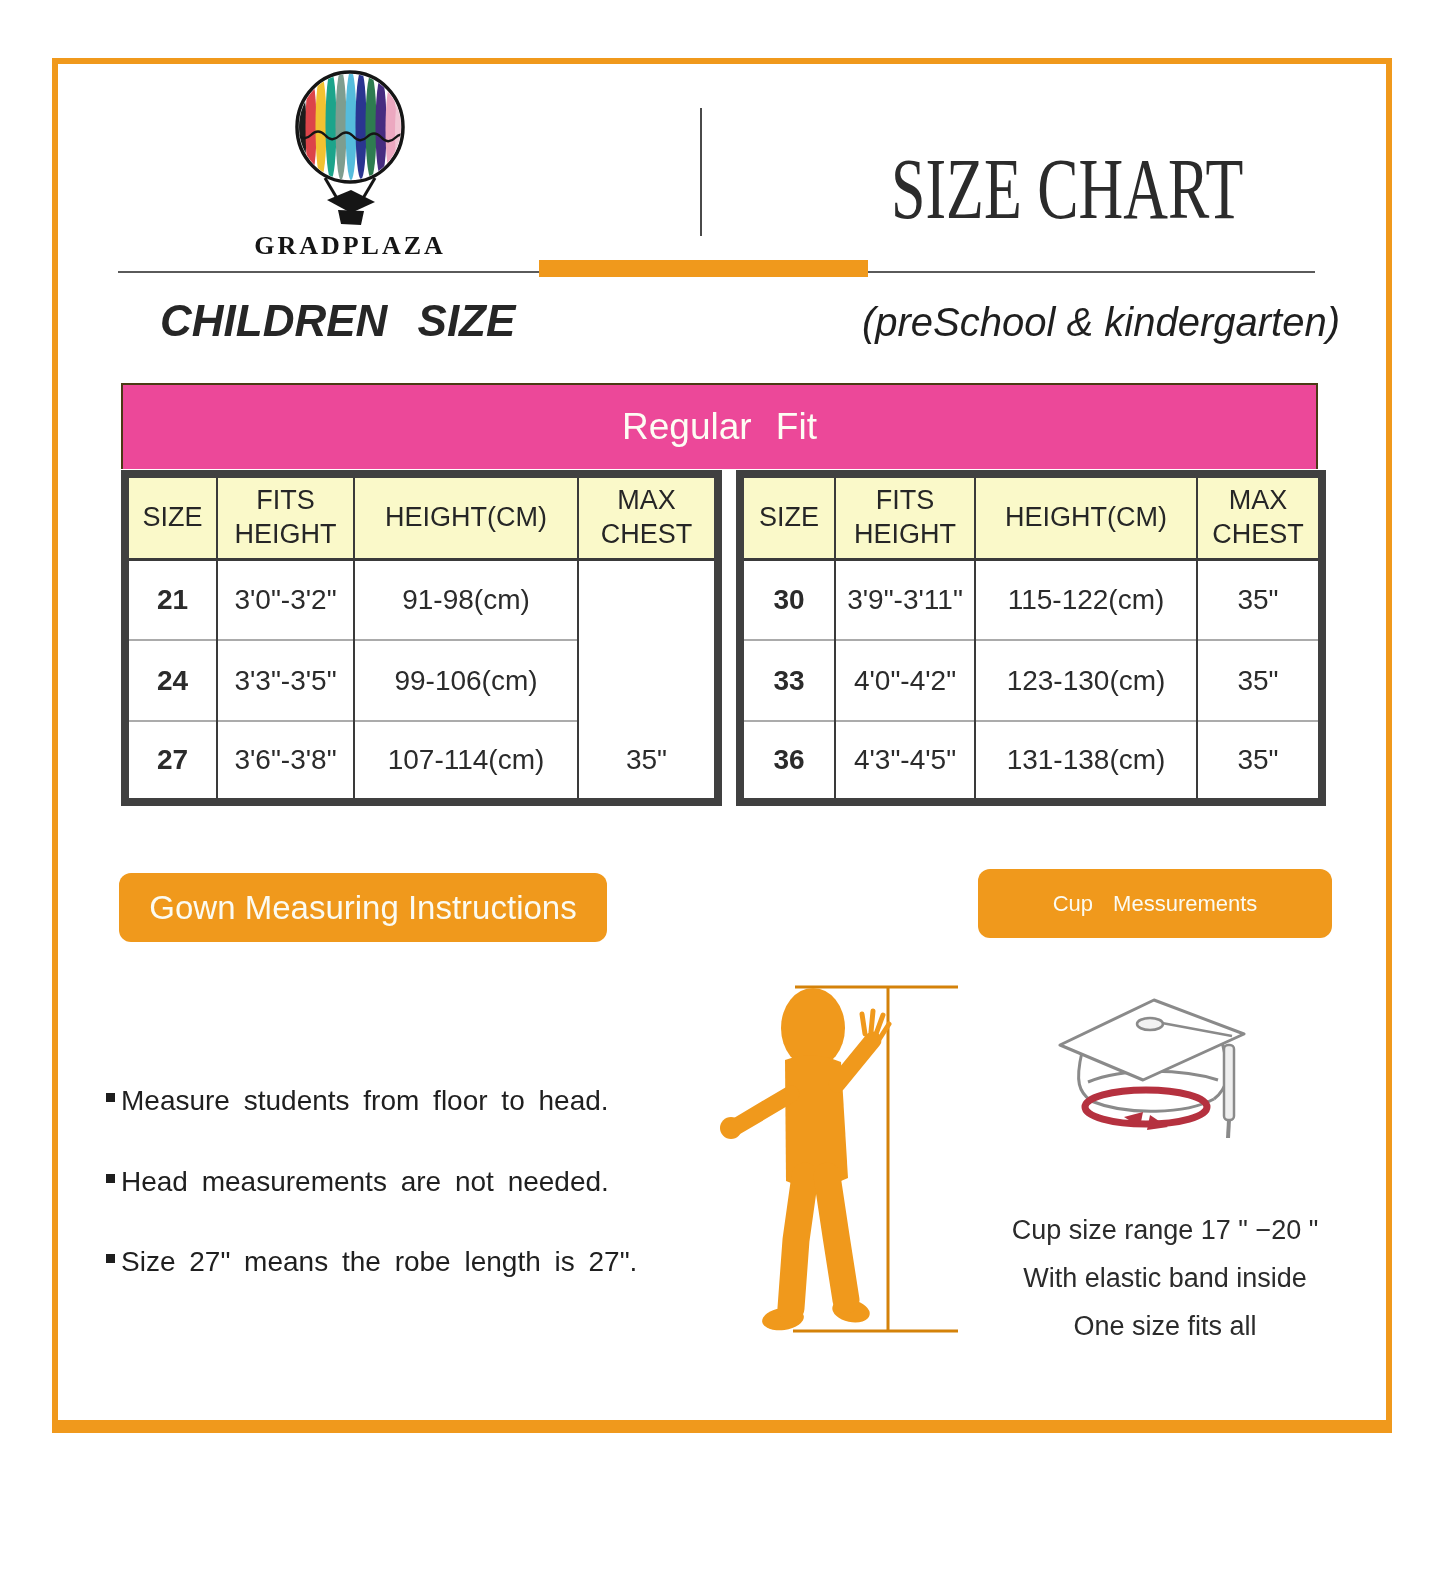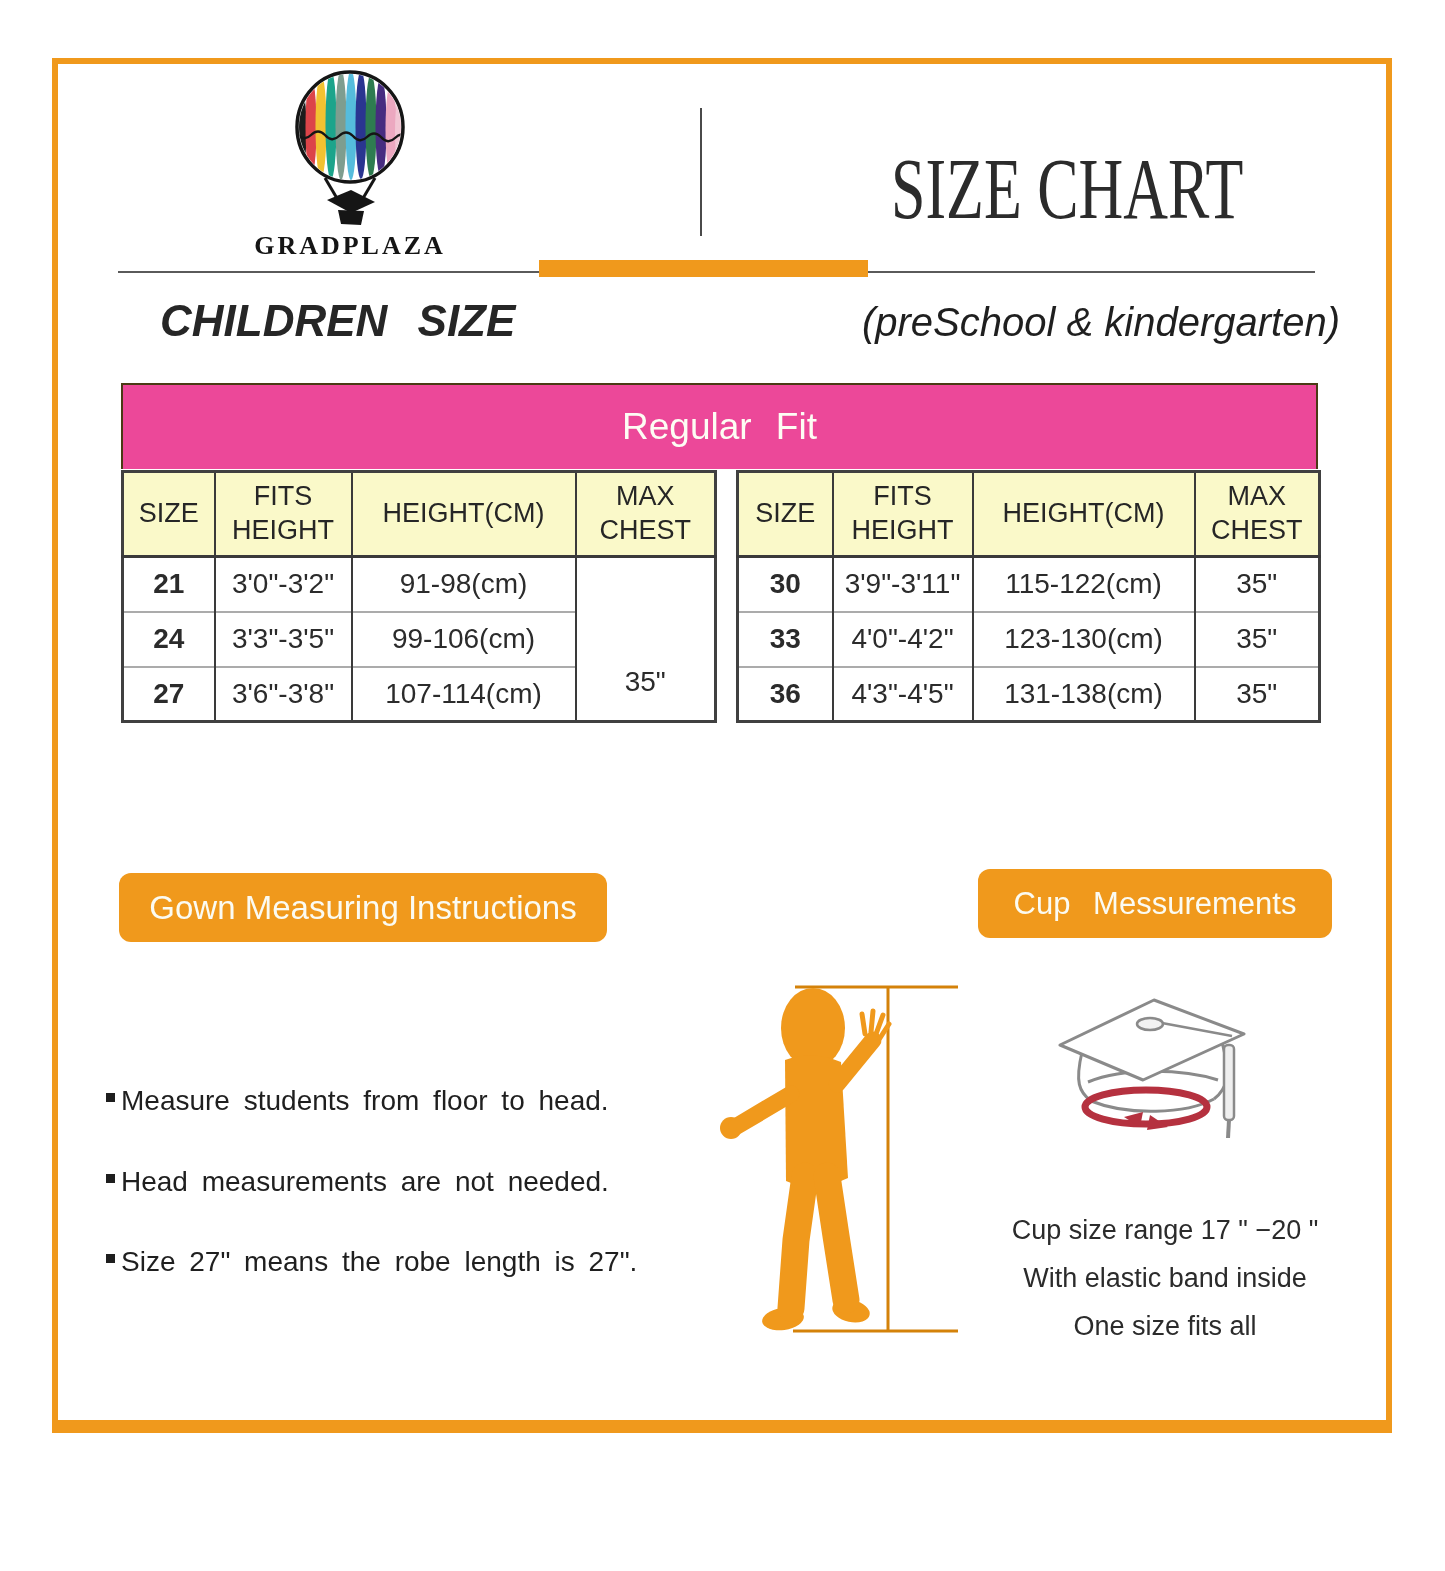--- a/index.html
+++ b/index.html
@@ -28,38 +28,38 @@
   .subtitle .note{font-size:40px;font-style:italic;color:#1f1f1f;}
 
   
   .fit-banner{left:121px;top:383px;width:1197px;height:86px;box-sizing:border-box;
               background:#ec4899;border:2px solid #4a3a14;border-bottom:none;
               display:flex;align-items:center;justify-content:center;
               color:#fdfdf4;font-size:37px;word-spacing:14px;}
 
   
   table.size-table{position:absolute;top:470px;border-collapse:collapse;table-layout:fixed;
-                   background:#fff;border:3px solid #404040;}
+                   background:#fff;border:8px solid #404040;}
   table.size-table th{background:#FAF9C9;border:2px solid #3a3a3a;font-weight:normal;
                       font-size:27px;line-height:1.25;text-align:center;color:#262626;}
   table.size-table thead tr{height:85px;}
-  table.size-table tbody tr{height:55px;padding-left:24px;}
+  table.size-table tbody tr{height:81px;padding-left:24px;}
   table.size-table td{border-left:2px solid #3a3a3a;border-right:2px solid #3a3a3a;
                       border-top:2px solid #ababab;font-size:28px;text-align:center;color:#2b2b2b;}
   table.size-table tbody tr:first-child td{border-top:3px solid #3a3a3a;}
   table.size-table td.size-col{font-weight:bold;}
   table.size-table td.merged{vertical-align:bottom;padding-bottom:22px;}
   .tbl-left{left:121px;width:593px;}
   .tbl-right{left:736px;width:582px;}
 
   
   .section-btn{box-sizing:border-box;background:#F0991C;border-radius:12px;color:#fbfbf2;
                display:flex;align-items:center;justify-content:center;white-space:nowrap;}
   .gown-btn{left:119px;top:873px;width:488px;height:69px;font-size:33px;}
-  .cup-btn{left:978px;top:869px;width:354px;height:69px;font-size:31px;word-spacing:14px;}
+  .cup-btn{left:978px;top:869px;width:354px;height:69px;font-size:22px;word-spacing:14px;}
 
   
   .bullets{left:106px;top:1052px;width:540px;}
   .bullet-row{display:flex;align-items:flex-start;margin-bottom:47px;margin-top:32px;}
   .sq{flex:0 0 auto;width:9px;height:9px;background:#1e1e1e;margin:9px 6px 0 0;}
   .bullet-text{font-size:28px;color:#1f1f1f;word-spacing:6px;line-height:1.2;}
 
   
   .cap-lines{left:985px;top:1206px;width:360px;text-align:center;}
   .cap-lines div{font-size:27px;line-height:48px;color:#2b2b2b;white-space:nowrap;}

